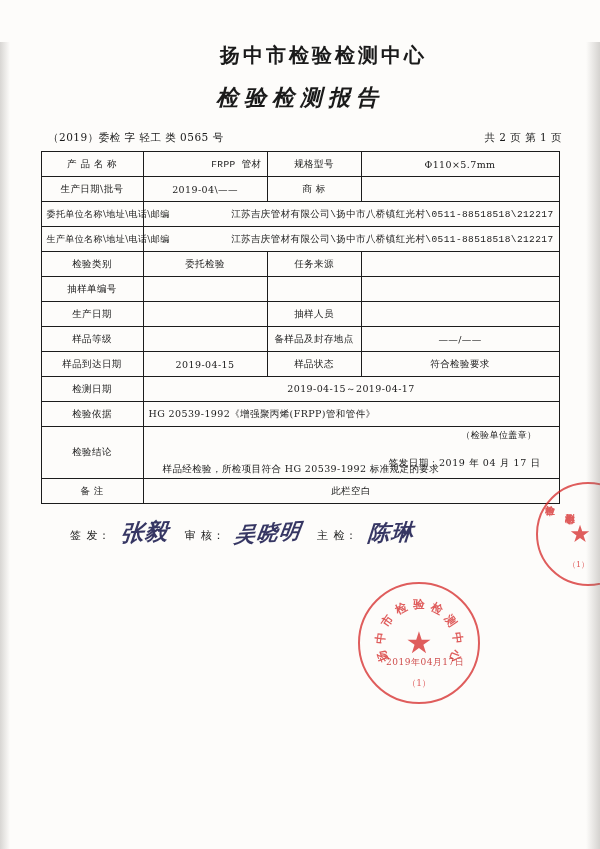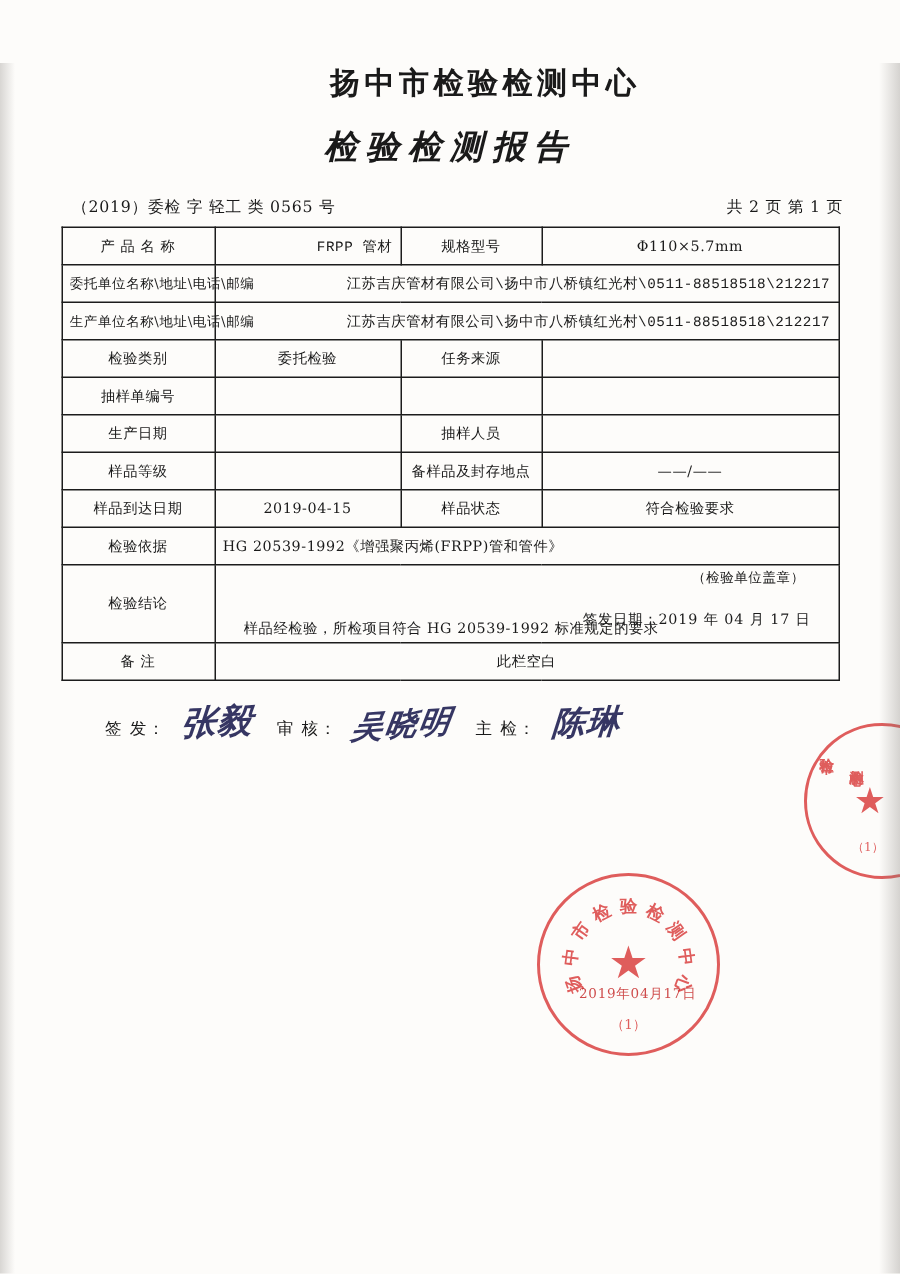--- a/index.html
+++ b/index.html
@@ -266,20 +266,26 @@
       <col style="width:198px">
     </colgroup>
     <tbody>
       <tr>
         <td class="lbl">产 品 名 称</td>
         <td class="val-l">FRPP 管材</td>
         <td class="lbl">规格型号</td>
         <td class="val">Φ110×5.7mm</td>
       </tr>
       <tr>
+        <td class="lbl">生产日期\批号</td>
+        <td class="val">2019-04\——</td>
+        <td class="lbl">商     标</td>
+        <td class="val"></td>
+      </tr>
+      <tr>
         <td class="lbl-sp">委托单位名称\地址\电话\邮编</td>
         <td class="val-l" colspan="3">江苏吉庆管材有限公司\扬中市八桥镇红光村\0511-88518518\212217</td>
       </tr>
       <tr>
         <td class="lbl-sp">生产单位名称\地址\电话\邮编</td>
         <td class="val-l" colspan="3">江苏吉庆管材有限公司\扬中市八桥镇红光村\0511-88518518\212217</td>
       </tr>
       <tr>
         <td class="lbl">检验类别</td>
         <td class="val">委托检验</td>
@@ -302,20 +308,24 @@
         <td class="lbl">样品等级</td>
         <td class="val"></td>
         <td class="lbl">备样品及封存地点</td>
         <td class="val">——/——</td>
       </tr>
       <tr>
         <td class="lbl">样品到达日期</td>
         <td class="val">2019-04-15</td>
         <td class="lbl">样品状态</td>
         <td class="val">符合检验要求</td>
+      </tr>
+      <tr>
+        <td class="lbl">检测日期</td>
+        <td class="val" colspan="3">2019-04-15～2019-04-17</td>
       </tr>
       <tr>
         <td class="tall-lbl">检验依据</td>
         <td class="cell-basis" colspan="3">HG 20539-1992《增强聚丙烯(FRPP)管和管件》</td>
       </tr>
       <tr>
         <td class="tall-lbl">检验结论</td>
         <td class="cell-concl" colspan="3">
           <span class="concl-text">样品经检验，所检项目符合 HG 20539-1992 标准规定的要求</span>
           <span class="seal-caption">（检验单位盖章）</span>

